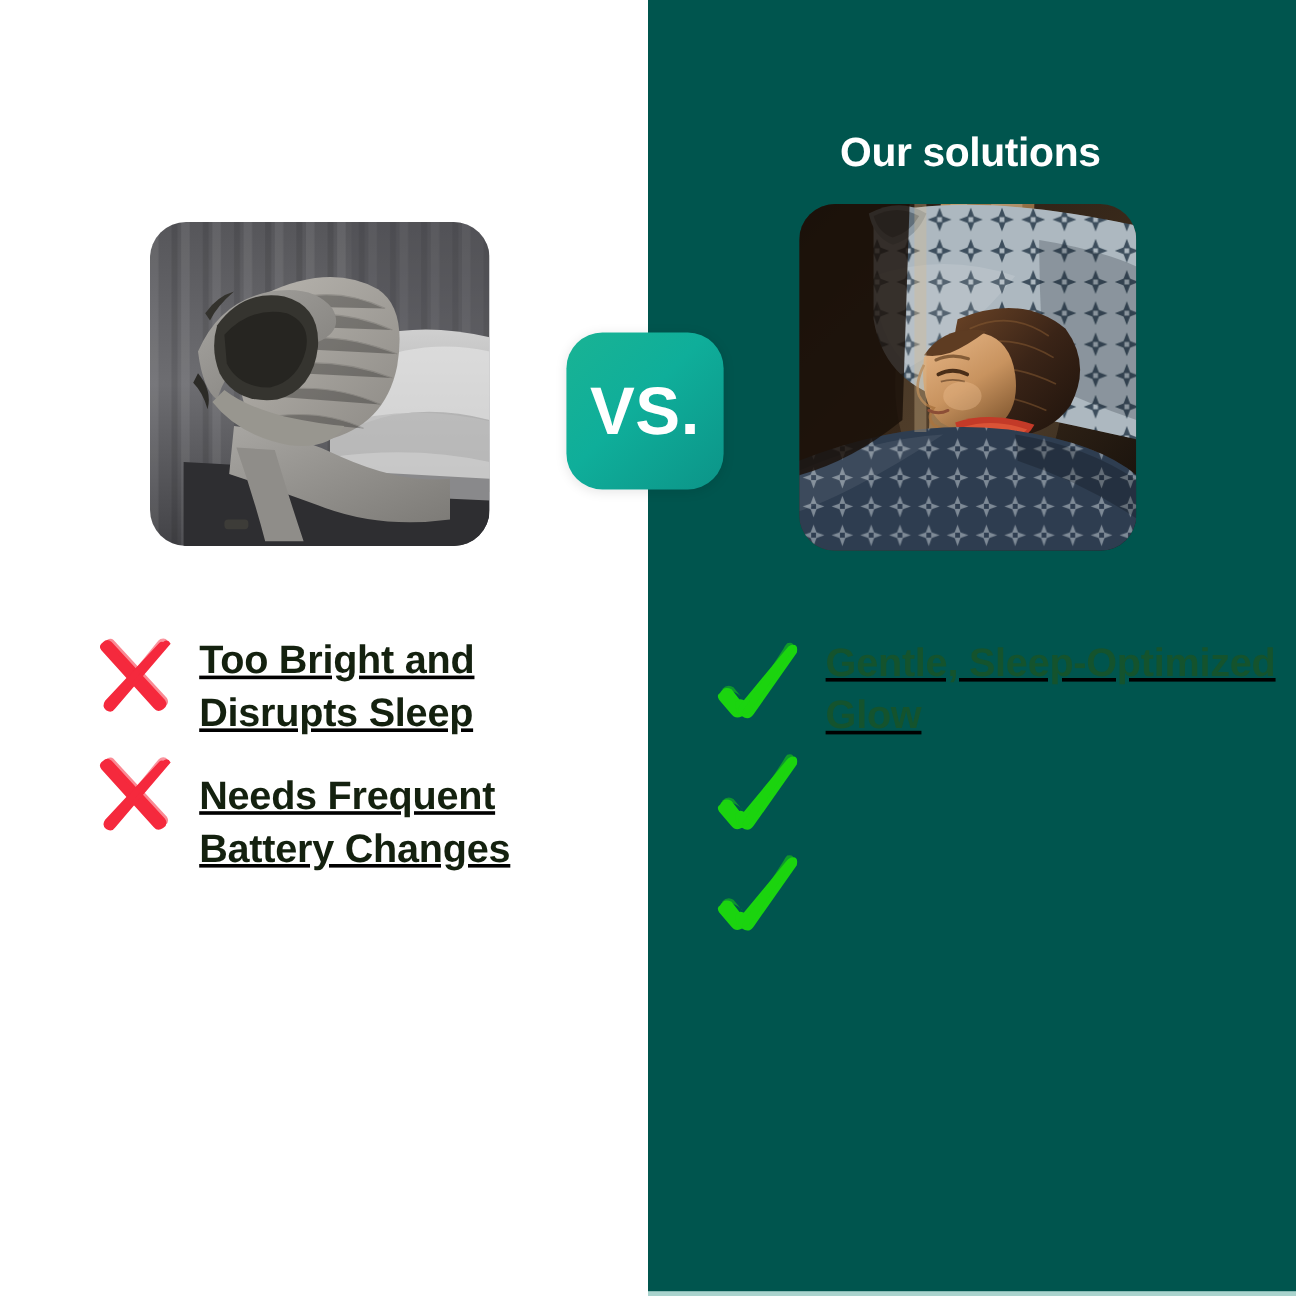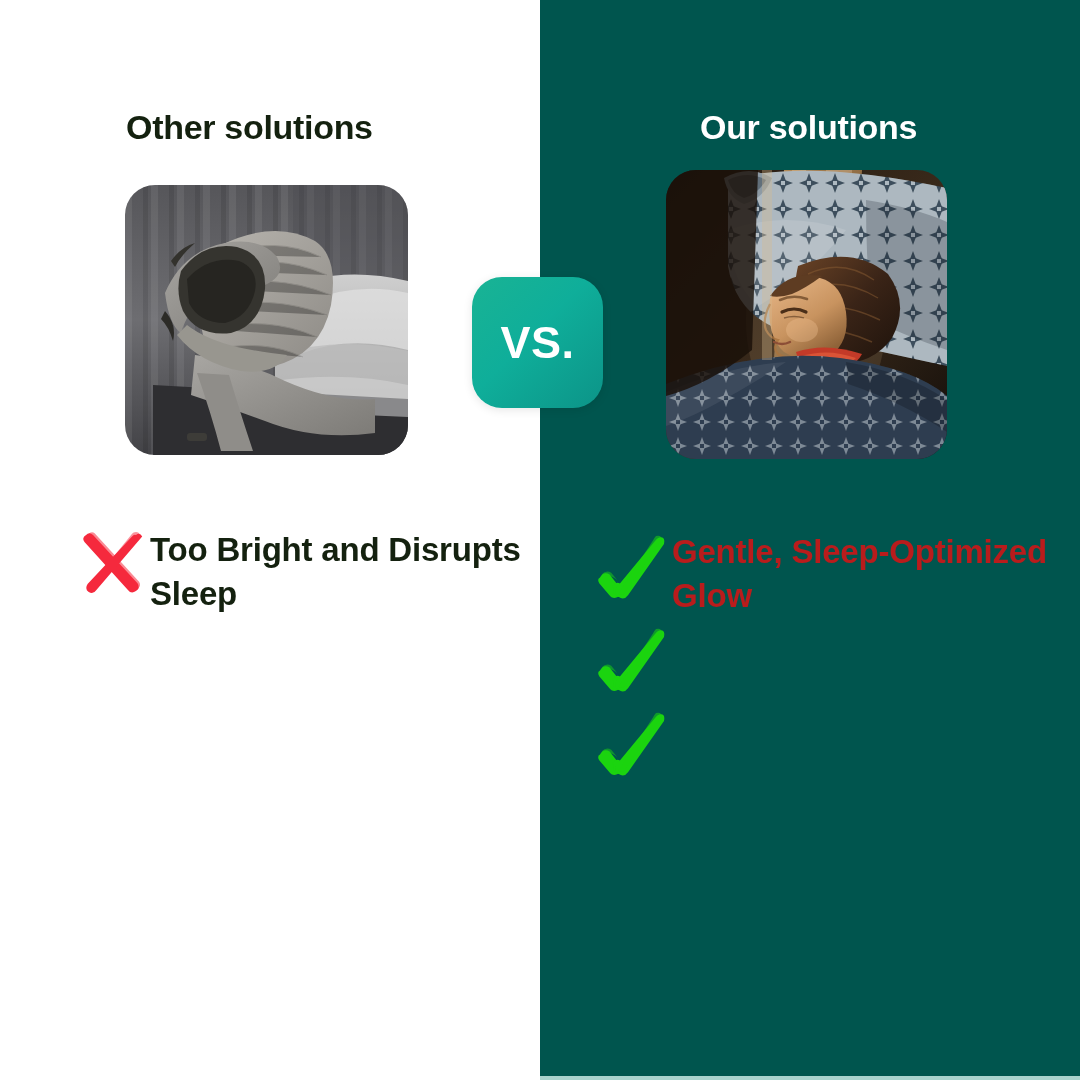--- a/index.html
+++ b/index.html
@@ -54,70 +54,71 @@
     position:absolute;
     left:472px; top:277px;
     width:131px; height:131px;
     border-radius:30px;
     background:linear-gradient(135deg,#19B394 0%,#0FAE9A 45%,#0C9488 100%);
     display:flex; align-items:center; justify-content:center;
     box-shadow:0 2px 10px rgba(0,0,0,0.10);
   }
   .vs-badge span {
     color:#ffffff;
-    font-size:45px;
+    font-size:56px;
     font-weight:bold;
     letter-spacing:0.5px;
     line-height:1;
   }
 
   
   .list { position:absolute; }
   .list-left  { left:72px;  top:524px;  width:450px; }
   .list-right { left:592px; top:528px;  width:480px; }
 
   .list-item {
     display:flex;
     align-items:flex-start;
+    gap:16px;
+    text-decoration:underline;
   }
   .list-left  .list-item { margin-bottom:8px; }
   .list-right .list-item { margin-bottom:4px; }
 
   .mark {
     flex:0 0 auto;
     width:78px; height:78px;
   }
   .mark svg { display:block; width:100%; height:100%; }
   .mark-check { width:80px; height:80px; }
 
   .item-text {
     font-size:33px;
     font-weight:bold;
     line-height:1.32;
     letter-spacing:-0.2px;
   }
   .list-left  .item-text { color:#14210F; padding-top:8px; }
-  .list-right .item-text { color:#b91c1c; padding-top:6px; }
+  .list-right .item-text { color:#14532d; padding-top:6px; }
 
   .list-left  .li-1 .item-text { padding-top:4px; }
   .list-left  .li-2 .item-text { padding-top:14px; }
   .list-left  .li-3 .item-text { padding-top:18px; }
 
   .list-right .li-1 .item-text { padding-top:2px; }
   .list-right .li-2 .item-text { padding-top:6px; }
   .list-right .li-3 .item-text { padding-top:12px; }
 </style>
 </head>
 <body>
 
 <div id="stage">
 
   <div class="panel-left">
 
-    <div class="heading heading-left">Other solutions</div>
 
     <div class="photo-card photo-left">
       <svg viewBox="0 0 283 270" preserveAspectRatio="xMidYMid slice">
         <defs>
           <linearGradient id="gCurtain" x1="0" y1="0" x2="0" y2="1">
             <stop offset="0" stop-color="#56565a"></stop>
             <stop offset="0.5" stop-color="#6d6d71"></stop>
             <stop offset="1" stop-color="#434347"></stop>
           </linearGradient>
           <linearGradient id="gBed" x1="0" y1="0" x2="0" y2="1">
@@ -190,20 +191,33 @@
               <path d="M22 12 Q26 9 29 12 L86 74 Q89 79 85 82 L26 19 Q21 15 22 12 Z" opacity="0.55"></path>
               <path d="M82 14 Q87 10 90 16 L31 85 Q27 91 21 87 Q16 83 20 77 L77 16 Q79 13 82 14 Z"></path>
               <path d="M79 11 Q84 9 87 13 L27 83 Q22 88 19 84 L75 15 Q77 12 79 11 Z" opacity="0.5"></path>
             </g>
           </svg>
         </span>
         <span class="item-text">Too Bright and Disrupts Sleep</span>
       </div>
 
 
+      <div class="list-item li-3">
+        <span class="mark">
+          <svg viewBox="0 0 100 100">
+            <g fill="#F5293D">
+              <path d="M18 14 Q22 10 27 14 L84 76 Q88 82 82 86 Q76 90 72 85 L16 23 Q12 18 18 14 Z"></path>
+              <path d="M22 12 Q26 9 29 12 L86 74 Q89 79 85 82 L26 19 Q21 15 22 12 Z" opacity="0.55"></path>
+              <path d="M82 14 Q87 10 90 16 L31 85 Q27 91 21 87 Q16 83 20 77 L77 16 Q79 13 82 14 Z"></path>
+              <path d="M79 11 Q84 9 87 13 L27 83 Q22 88 19 84 L75 15 Q77 12 79 11 Z" opacity="0.5"></path>
+            </g>
+          </svg>
+        </span>
+        <span class="item-text">Needs Frequent Battery Changes</span>
+      </div>
 
     </div>
   </div>
 
   <div class="panel-right"></div>
   <div class="panel-right-footstrip"></div>
 
   <div class="heading heading-right">Our solutions</div>
 
   <div class="photo-card photo-right">

